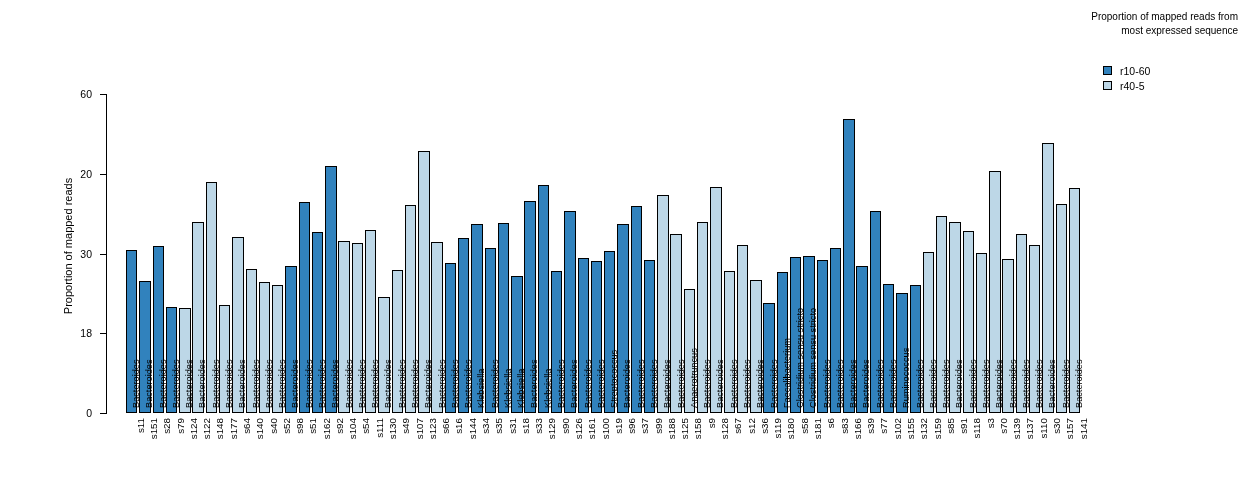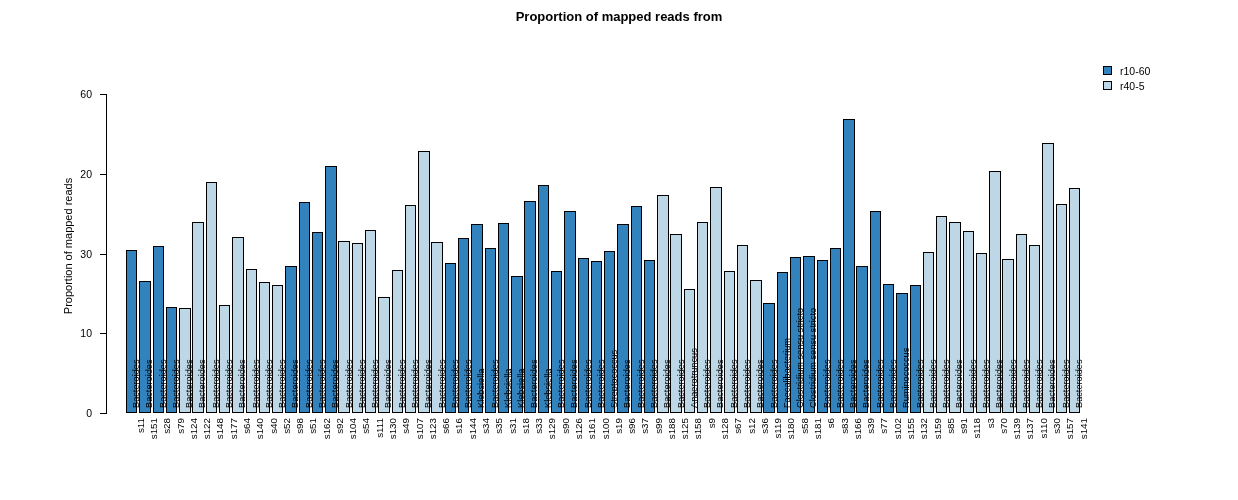--- a/index.html
+++ b/index.html
@@ -5,21 +5,21 @@
   html,body{margin:0;padding:0;}
   body{
     width:1238px;height:500px;background:#ffffff;
     font-family:"Liberation Sans", sans-serif;
     overflow:hidden;position:relative;
   }
   #root{position:absolute;inset:0;}
 
   .title{
     position:absolute;left:0;right:0;top:10px;
-    text-align:center;font-weight:bold;font-size:13px;color:#000;
+    text-align:right;font-weight:normal;font-size:10px;color:#000;
     line-height:14px;letter-spacing:0px;
   }
   .title div{white-space:nowrap;}
 
   
   .legend{position:absolute;left:1103px;top:63px;}
   .legend-row{display:flex;align-items:center;height:15px;}
   .legend-key{
     width:9px;height:9px;border:1px solid #000;box-sizing:border-box;
     margin-right:8px;
@@ -62,40 +62,41 @@
     line-height:9px;
   }
 </style>
 </head>
 <body>
 
 <div id="root">
 
   <div class="title">
     <div>Proportion of mapped reads from</div>
+    <div>most expressed sequence</div>
   </div>
 
   <div class="legend" id="legend">
       <div class="legend-row">
         <span class="legend-key" style="background: rgb(49, 130, 189);"></span>
         <span class="legend-label">r10-60</span>
       </div>
       <div class="legend-row">
         <span class="legend-key" style="background: rgb(189, 215, 231);"></span>
         <span class="legend-label">r40-5</span>
       </div>
     </div>
 
   <div class="plot">
     <div class="yaxis-line"></div>
     <div id="yticks">
         <div class="ytick" style="top: 413px;"></div>
         <div class="ytick-label" style="top: 413px;">0</div>
         <div class="ytick" style="top: 333.25px;"></div>
-        <div class="ytick-label" style="top: 333.25px;">10</div>
+        <div class="ytick-label" style="top: 333.25px;">18</div>
         <div class="ytick" style="top: 253.5px;"></div>
         <div class="ytick-label" style="top: 253.5px;">30</div>
         <div class="ytick" style="top: 173.75px;"></div>
         <div class="ytick-label" style="top: 173.75px;">20</div>
         <div class="ytick" style="top: 94px;"></div>
         <div class="ytick-label" style="top: 94px;">60</div>
       </div>
     <div class="ylab-wrap">
       <div class="ylab">Proportion of mapped reads</div>
     </div>

